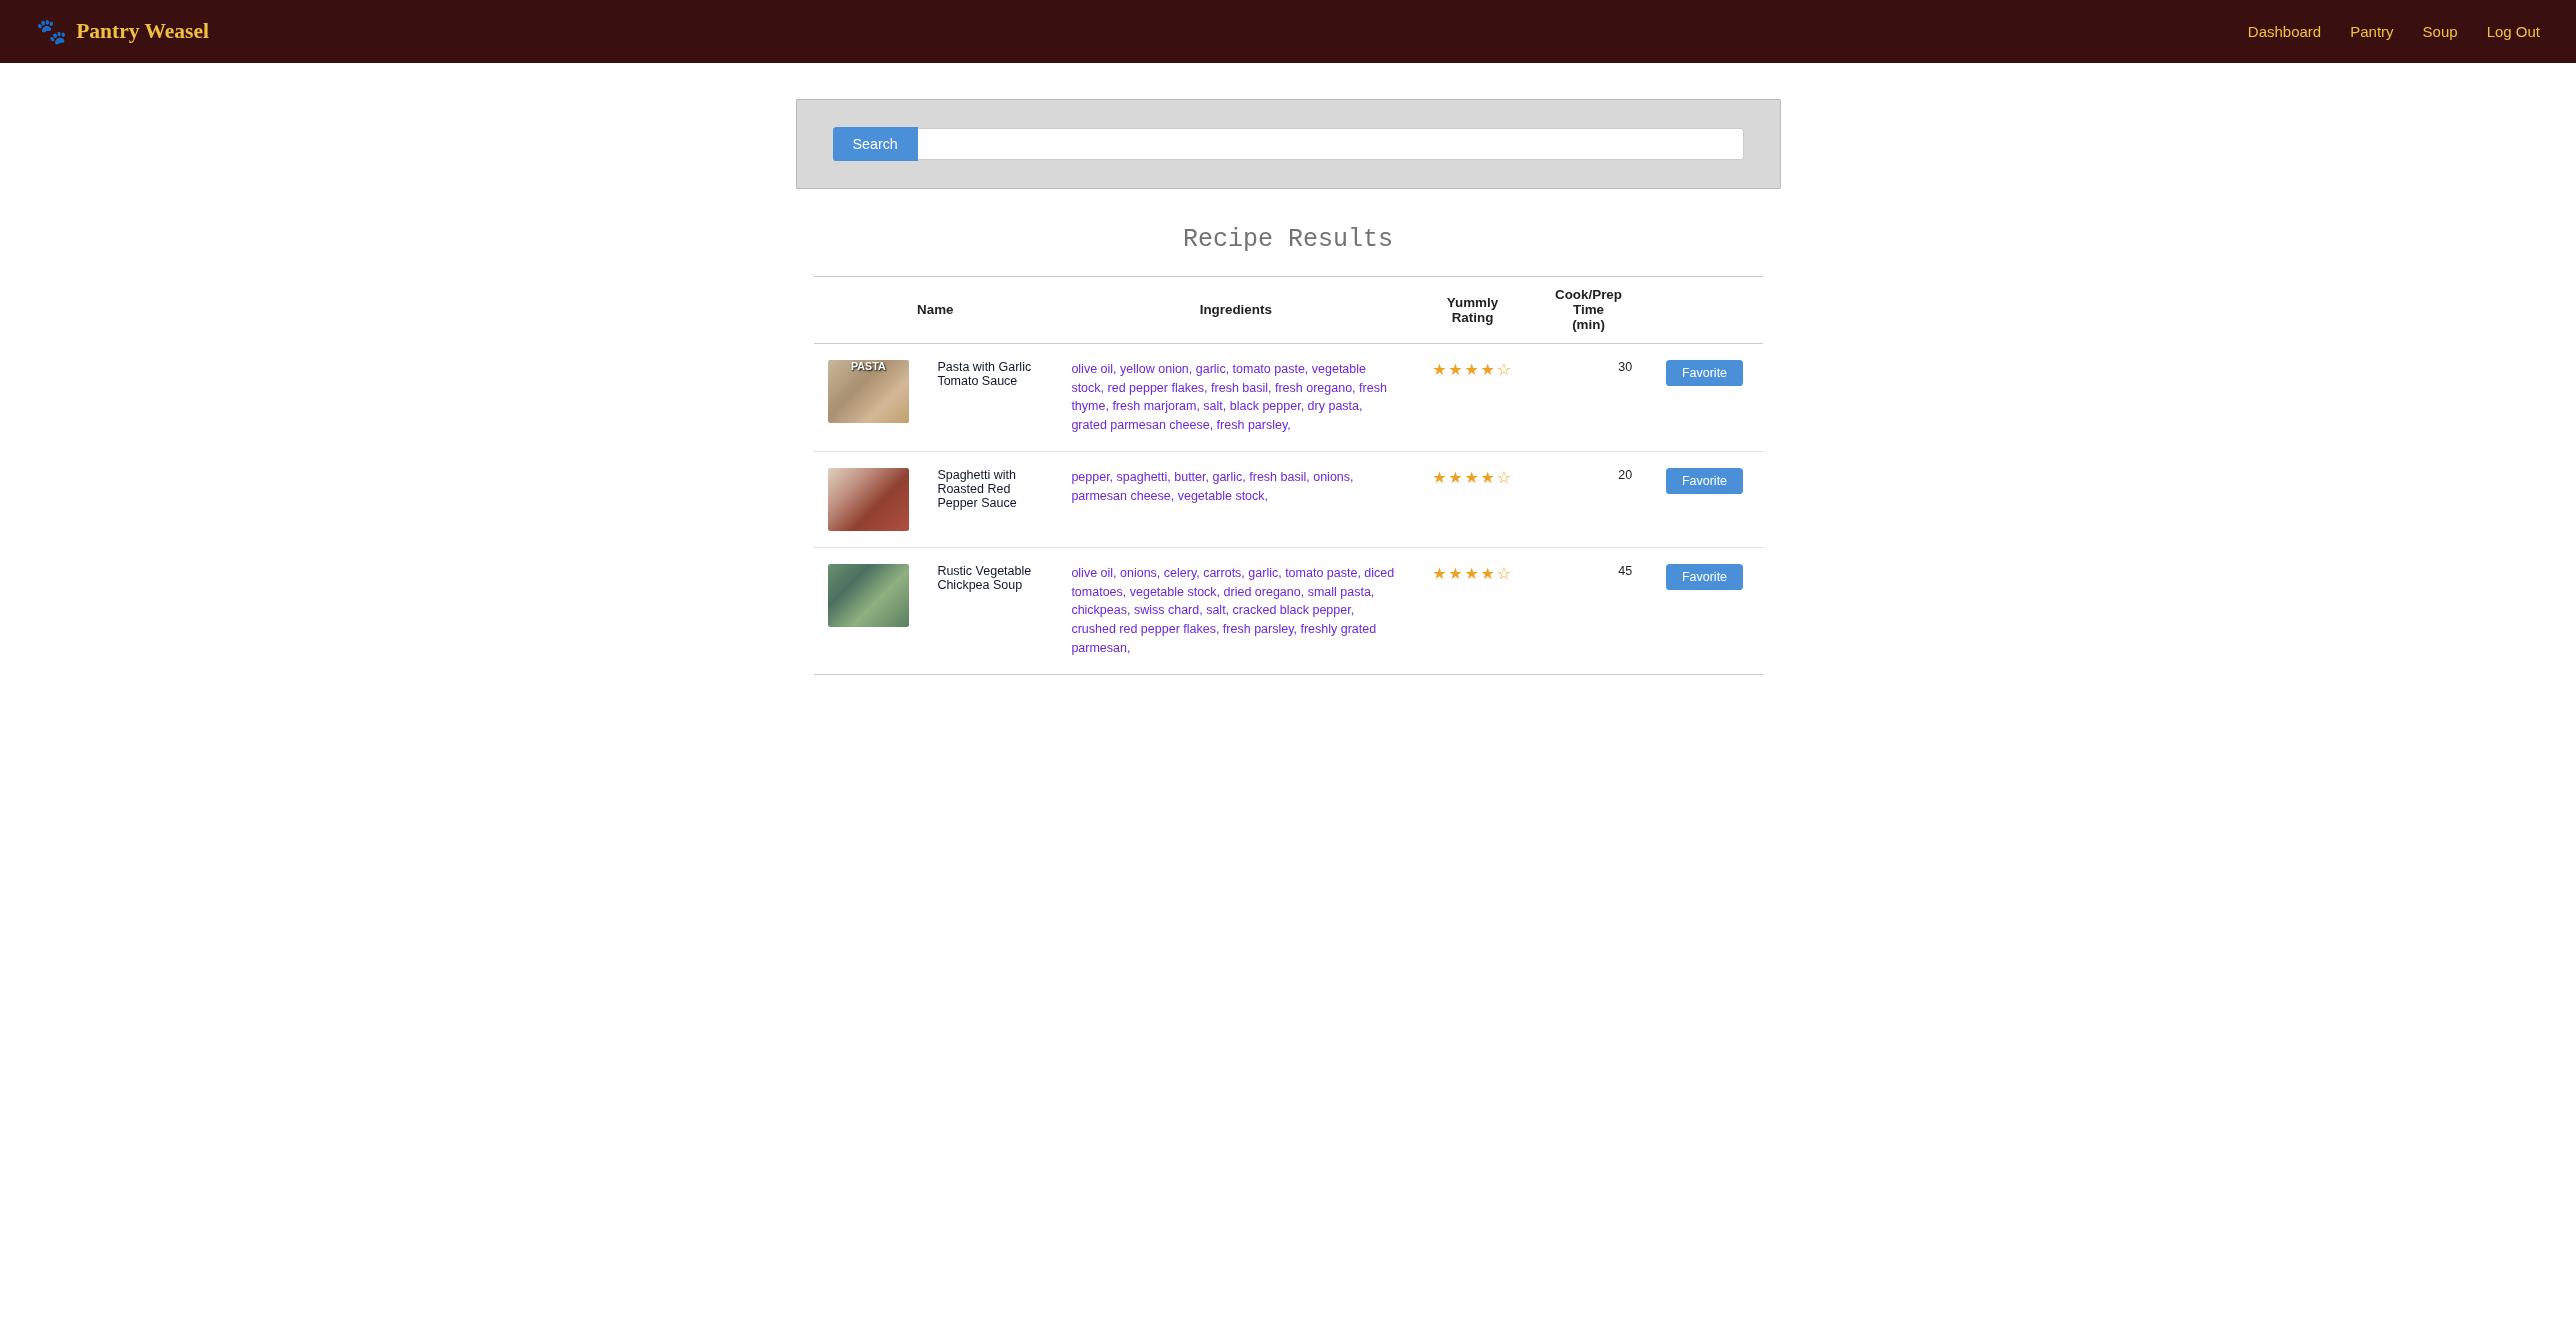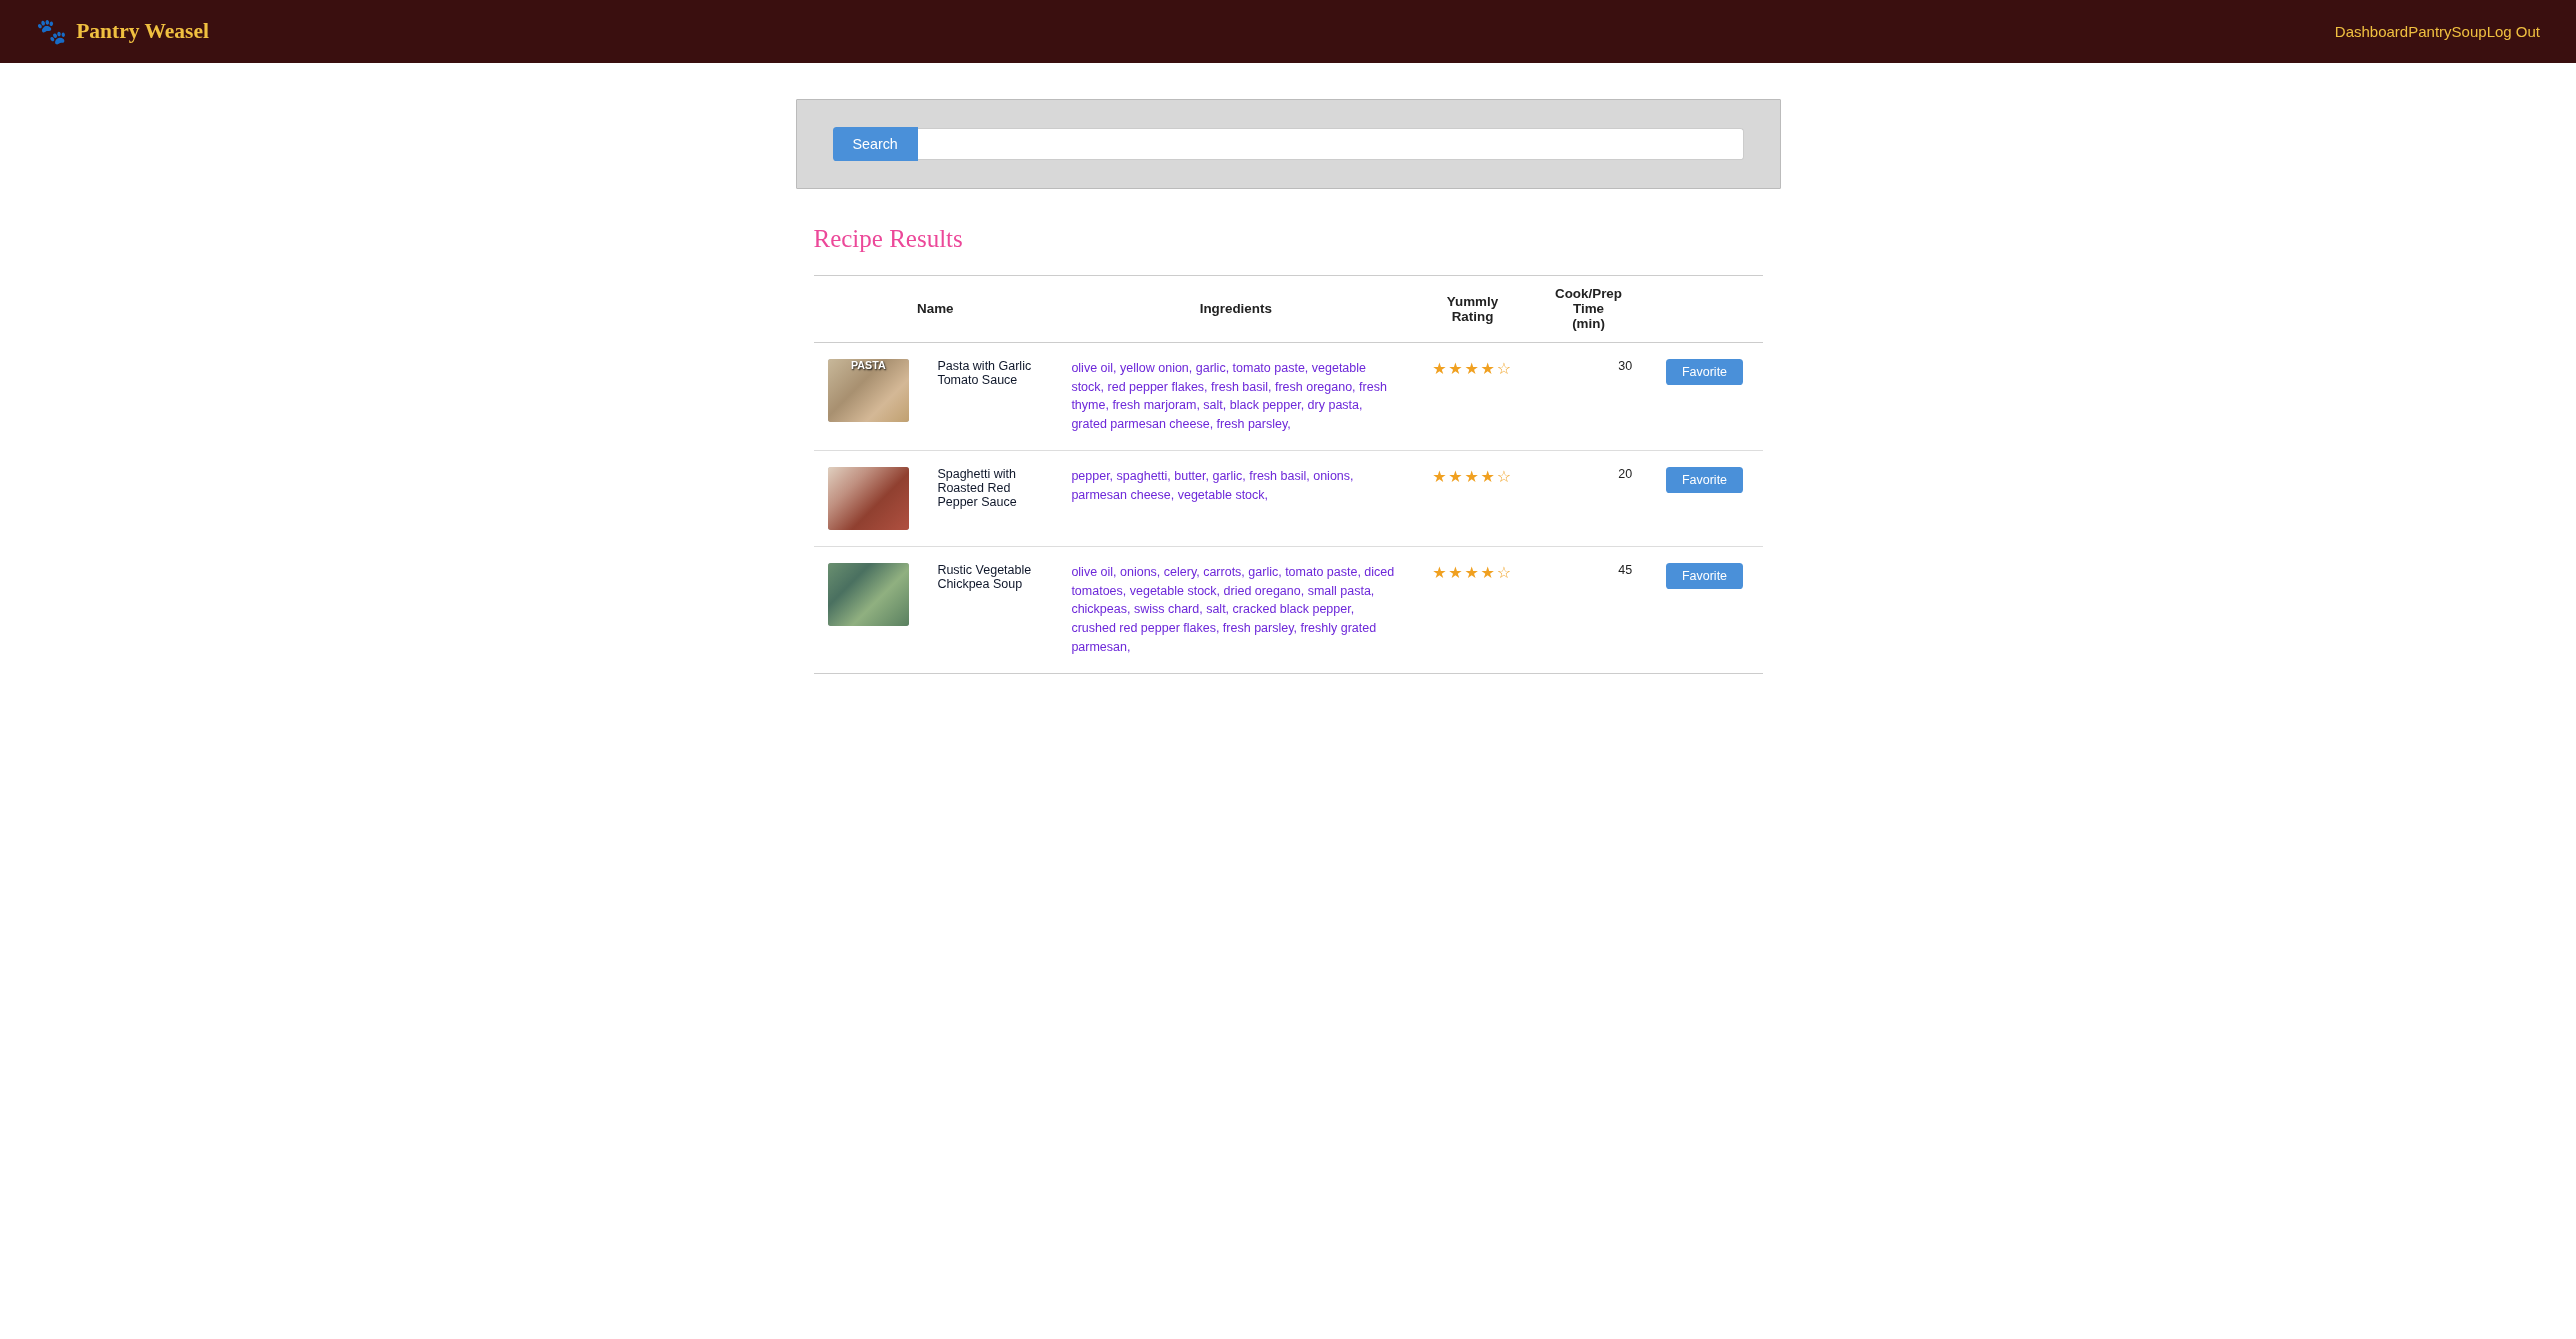--- a/index.html
+++ b/index.html
@@ -27,20 +27,21 @@
       font-size: 21.5px;
       font-weight: bold;
       text-decoration: none;
     }
     .weasel-icon {
       font-size: 25px;
       color: #f0c040;
     }
     .nav-links {
       display: flex;
+      gap: 29px;
       align-items: center;
     }
     .nav-links a {
       color: #f0c040;
       text-decoration: none;
       font-size: 15px;
       font-family: Arial, sans-serif;
     }
 
     
@@ -78,24 +79,26 @@
       outline: none;
     }
 
     
     .results-section {
       max-width: 985px;
       margin: 0 auto 54px;
       padding: 0 18px;
     }
     .results-title {
+      text-align: center;
       font-size: 25px;
       font-weight: normal;
       margin-bottom: 21.5px;
-      color: #ec4899;
+      color: #737373;
+      font-family: Liberation Mono, monospace;
     }
 
     
     .recipe-table {
       width: 100%;
       border-collapse: collapse;
     }
     .recipe-table thead tr {
       border-top: 1.8px solid #ccc;
       border-bottom: 1.8px solid #ccc;

